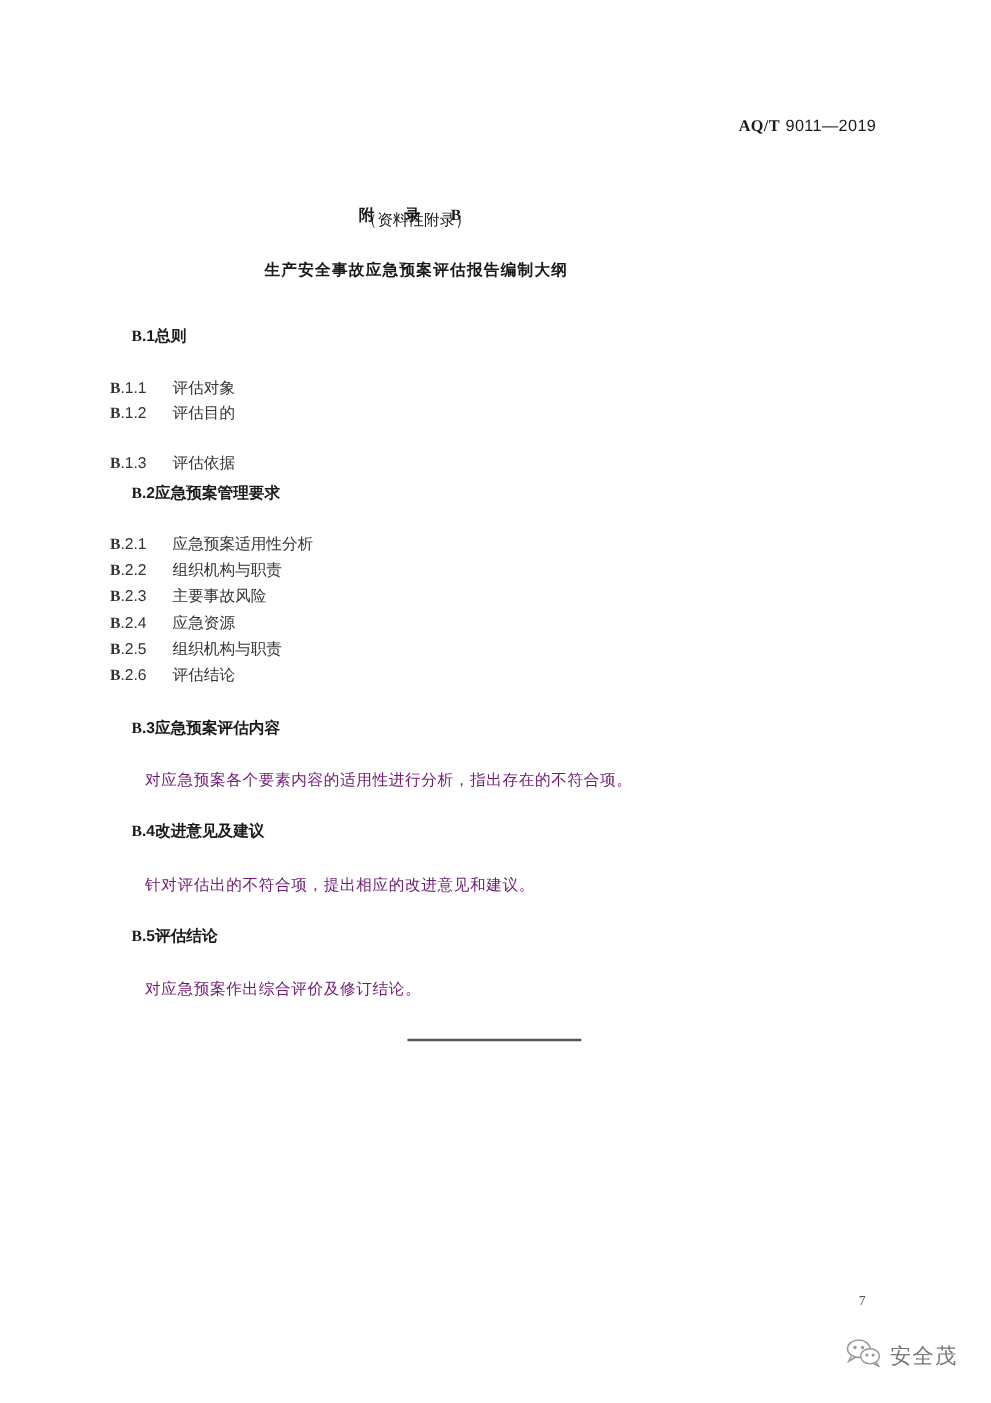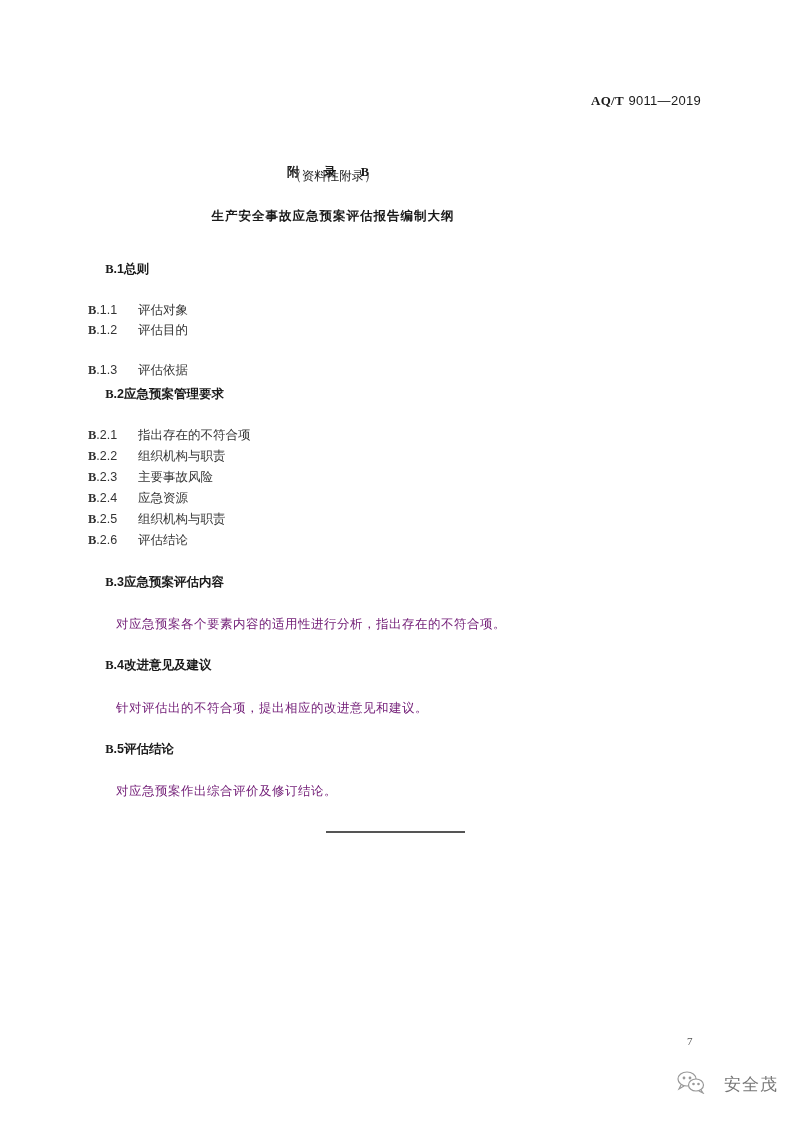--- a/index.html
+++ b/index.html
@@ -18,21 +18,21 @@
     .appx-main { top:208px; font-weight:bold; letter-spacing:1px; }
     .h1 { left:88px; font-size:12.5px; font-weight:bold;text-align:right; }
     .h2 { left:88px; font-size:12.5px; color:#333; }
     .code { display:inline-block; font-family:"Liberation Sans", sans-serif; }
     .code .b { font-family:"Liberation Serif", serif; font-weight:bold; }
     .h1 .code { width:36px; }
     .h2 .code { width:50px; font-weight:normal; }
     .para { left:116px; font-size:12.5px; color:#701a75; letter-spacing:0.5px; }
     .rule { left:326px; top:831px; width:139px; height:2px; background:#555; }
     .pgnum { left:687px; top:1035px; font-size:11px; font-family:"Liberation Serif", serif; color:#555; }
-    .wm { left:676px; top:1070px; display:flex; align-items:center; gap:18px; color:#777; }
+    .wm { left:676px; top:1070px; display:flex; align-items:center; gap:6px; color:#777; }
     .wm-text { font-size:17px; letter-spacing:1px; }
   </style>
 </head>
 <body>
 
 <div class="abs std-id">
   <span class="pfx">AQ/T</span>
   <span class="num">9011—2019</span>
 </div>
 
@@ -53,21 +53,21 @@
   <span class="code"><span class="b">B</span><span>.1.2</span></span><span>评估目的</span>
 </div>
 <div class="abs h2" style="top:362px">
   <span class="code"><span class="b">B</span><span>.1.3</span></span><span>评估依据</span>
 </div>
 
 <div class="abs h1" style="top:386px">
   <span class="code"><span class="b">B</span><span>.2</span></span><span>应急预案管理要求</span>
 </div>
 <div class="abs h2" style="top:427px">
-  <span class="code"><span class="b">B</span><span>.2.1</span></span><span>指出存在的不符合项</span>
+  <span class="code"><span class="b">B</span><span>.2.1</span></span><span>应急预案适用性分析</span>
 </div>
 <div class="abs h2" style="top:448px">
   <span class="code"><span class="b">B</span><span>.2.2</span></span><span>组织机构与职责</span>
 </div>
 <div class="abs h2" style="top:469px">
   <span class="code"><span class="b">B</span><span>.2.3</span></span><span>主要事故风险</span>
 </div>
 <div class="abs h2" style="top:490px">
   <span class="code"><span class="b">B</span><span>.2.4</span></span><span>应急资源</span>
 </div>

